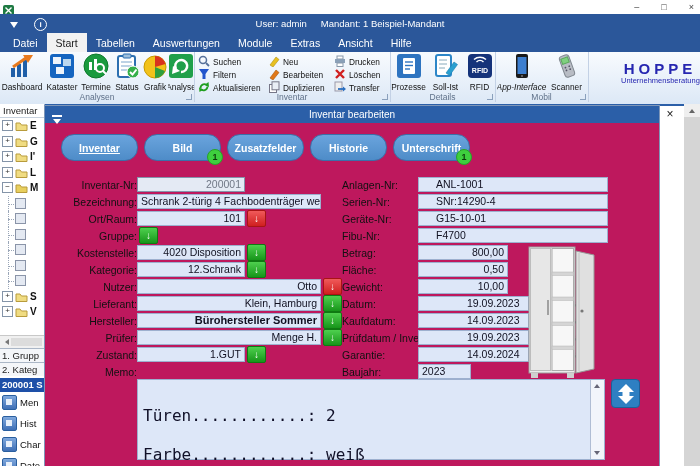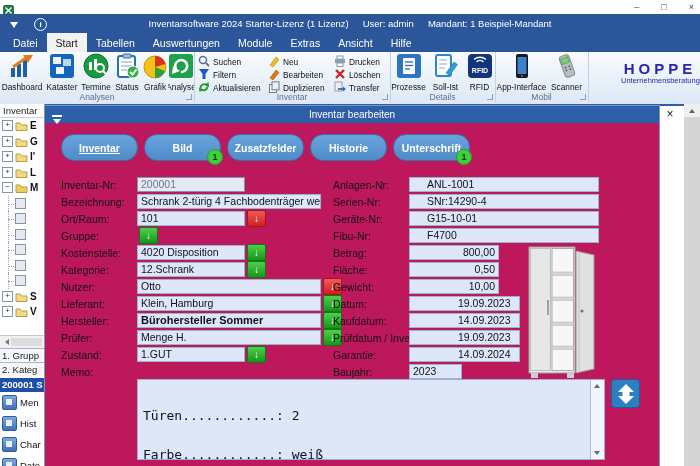--- a/index.html
+++ b/index.html
@@ -58,38 +58,38 @@
   .dtitle{height:17px;background:#2b5fa8;position:relative;}
   .dtitle-text{color:#fff;font-size:10px;text-align:center;line-height:17px;}
   .dticon{position:absolute;left:7px;top:4px;}
   .dlg-close{position:absolute;left:660px;top:106px;width:20px;height:16px;color:#222;font-size:12px;text-align:center;line-height:16px;background:#fff;}
   
   .dtabs{position:absolute;left:16px;top:28px;display:flex;gap:6px;}
   .dtab{width:75px;height:25px;background:linear-gradient(#6aa4dd,#4e8cc8);border:1px solid #3a70a8;border-radius:13px;color:#fff;font-weight:bold;font-size:10.5px;display:flex;align-items:center;justify-content:center;position:relative;}
   .dtab.active .tlab{text-decoration:underline;}
   .badge{position:absolute;right:-3px;bottom:-5px;width:14px;height:14px;border-radius:50%;background:#3ecf3e;border:1px solid #27a327;color:#0c3c0c;font-size:9px;font-weight:bold;display:flex;align-items:center;justify-content:center;}
   
-  .col-left{position:absolute;left:16px;top:70px;width:300px;}
-  .col-right{position:absolute;left:288px;top:70px;width:310px;}
+  .col-left{position:absolute;left:16px;top:70px;width:300px;text-align:right;}
+  .col-right{position:absolute;left:297px;top:70px;width:310px;}
   .frow{display:flex;align-items:center;height:17px;}
   .flabel{width:76px;font-size:10.5px;color:#111;flex:none;white-space:nowrap;}
   .inp{background:#dde7f8;border:1px solid #9db0cf;height:13px;line-height:13px;font-size:10.5px;padding:0 3px;white-space:nowrap;overflow:hidden;color:#101020;}
   .w106{width:100px;} .w182{width:176px;} .w174{width:168px;padding-left:17px;}
   .w88{width:82px;text-align:right;} .w62{width:58px;padding-left:48px;} .w51{width:45px;}
   .ro{background:#e4eaf4;border:1px solid #8494ac;color:#707886;}
   .bold{font-weight:bold;font-size:11px;}
   .abtn{width:17px;height:15px;margin-left:2px;border-radius:2px;color:#fff;font-weight:bold;font-size:10px;display:flex;align-items:center;justify-content:center;flex:none;}
   .abtn.green{background:linear-gradient(#4ed04e,#17951a);border:1px solid #0f7a12;}
   .abtn.red{background:linear-gradient(#f05a5a,#cf1f1f);border:1px solid #a81414;}
   .drop{width:0;height:0;border:4px solid transparent;border-top:5px solid #444;margin:6px 0 0 7px;flex:none;}
   .calico{width:13px;height:11px;background:#fff;border:1px solid #8898b0;margin-left:5px;position:relative;flex:none;}
   .calico:before{content:"";position:absolute;left:1px;top:1px;right:1px;height:3px;background:#9fc0e8;}
   .sa{font-size:10px;margin-left:4px;color:#111;}
   
-  .memo{position:absolute;left:92px;top:273px;width:468px;height:81px;background:#dde7f8;border:1px solid #9db0cf;font-family:"DejaVu Sans Mono",monospace;font-size:13px;line-height:13px;padding:3px 16px 3px 5px;white-space:pre;color:#101028;box-sizing:border-box;}
+  .memo{position:absolute;left:92px;top:273px;width:468px;height:81px;background:#dde7f8;border:1px solid #9db0cf;font-family:"DejaVu Sans Mono",monospace;font-size:16px;line-height:13px;padding:3px 16px 3px 5px;white-space:pre;color:#101028;box-sizing:border-box;}
   .memo-scroll{position:absolute;right:0;top:0;bottom:0;width:13px;border-left:1px solid #b0bdd4;background:#f2f5fb;}
   .ms-up,.ms-dn{position:absolute;left:0;width:12px;height:11px;display:flex;justify-content:center;align-items:center;}
   .ms-up{top:0;} .ms-dn{bottom:0;}
   .ms-up i{width:0;height:0;border:3px solid transparent;border-bottom:4px solid #667;margin-top:-2px;}
   .ms-dn i{width:0;height:0;border:3px solid transparent;border-top:4px solid #667;margin-bottom:-2px;}
   .updown{position:absolute;left:566px;top:273px;width:27px;height:27px;background:#2e7fc2;border:1px solid #1f5f98;border-radius:4px;display:flex;align-items:center;justify-content:center;}
   .cabinet{position:absolute;left:472px;top:139px;}
 </style>
 </head>
 <body>
@@ -107,21 +107,20 @@
     <span>×</span>
   </div>
 </div>
 
 <div class="apphead">
   <div class="qicons">
     <span class="qdrop"></span>
     <span class="qinfo">i</span>
   </div>
   <div class="headtext">
-    <span>Inventarsoftware 2024 Starter-Lizenz (1 Lizenz)</span>
     <span>User: admin</span>
     <span>Mandant: 1 Beispiel-Mandant</span>
   </div>
 </div>
 
 <div class="menubar">
   <span class="mi">Datei</span>
   <span class="mi active">Start</span>
   <span class="mi">Tabellen</span>
   <span class="mi">Auswertungen</span>
@@ -300,21 +299,21 @@
             </svg></span>
         <span class="blab">RFID</span>
       </div>
     </div>
     <div class="glabel">Details</div>
     <span class="gcorner"></span>
   </div>
 
   <div class="rgroup" style="left:495px;width:93px;">
     <div class="bigrow" style="justify-content:center;">
-      <div class="bitem" style="width:50px;">
+      <div class="bitem" style="width:50px;font-style:italic;">
         <span><svg width="26" height="26">
               <rect x="7" y="1" width="12" height="24" rx="2" fill="#1a1a1a"></rect>
               <rect x="8.5" y="4" width="9" height="17" fill="#3d7fd0"></rect>
               <circle cx="13" cy="23" r="1" fill="#777"></circle>
             </svg></span>
         <span class="blab">App-Interface</span>
       </div>
       <div class="bitem" style="width:40px;">
         <span><svg width="26" height="26">
               <g transform="rotate(-20 13 13)">

